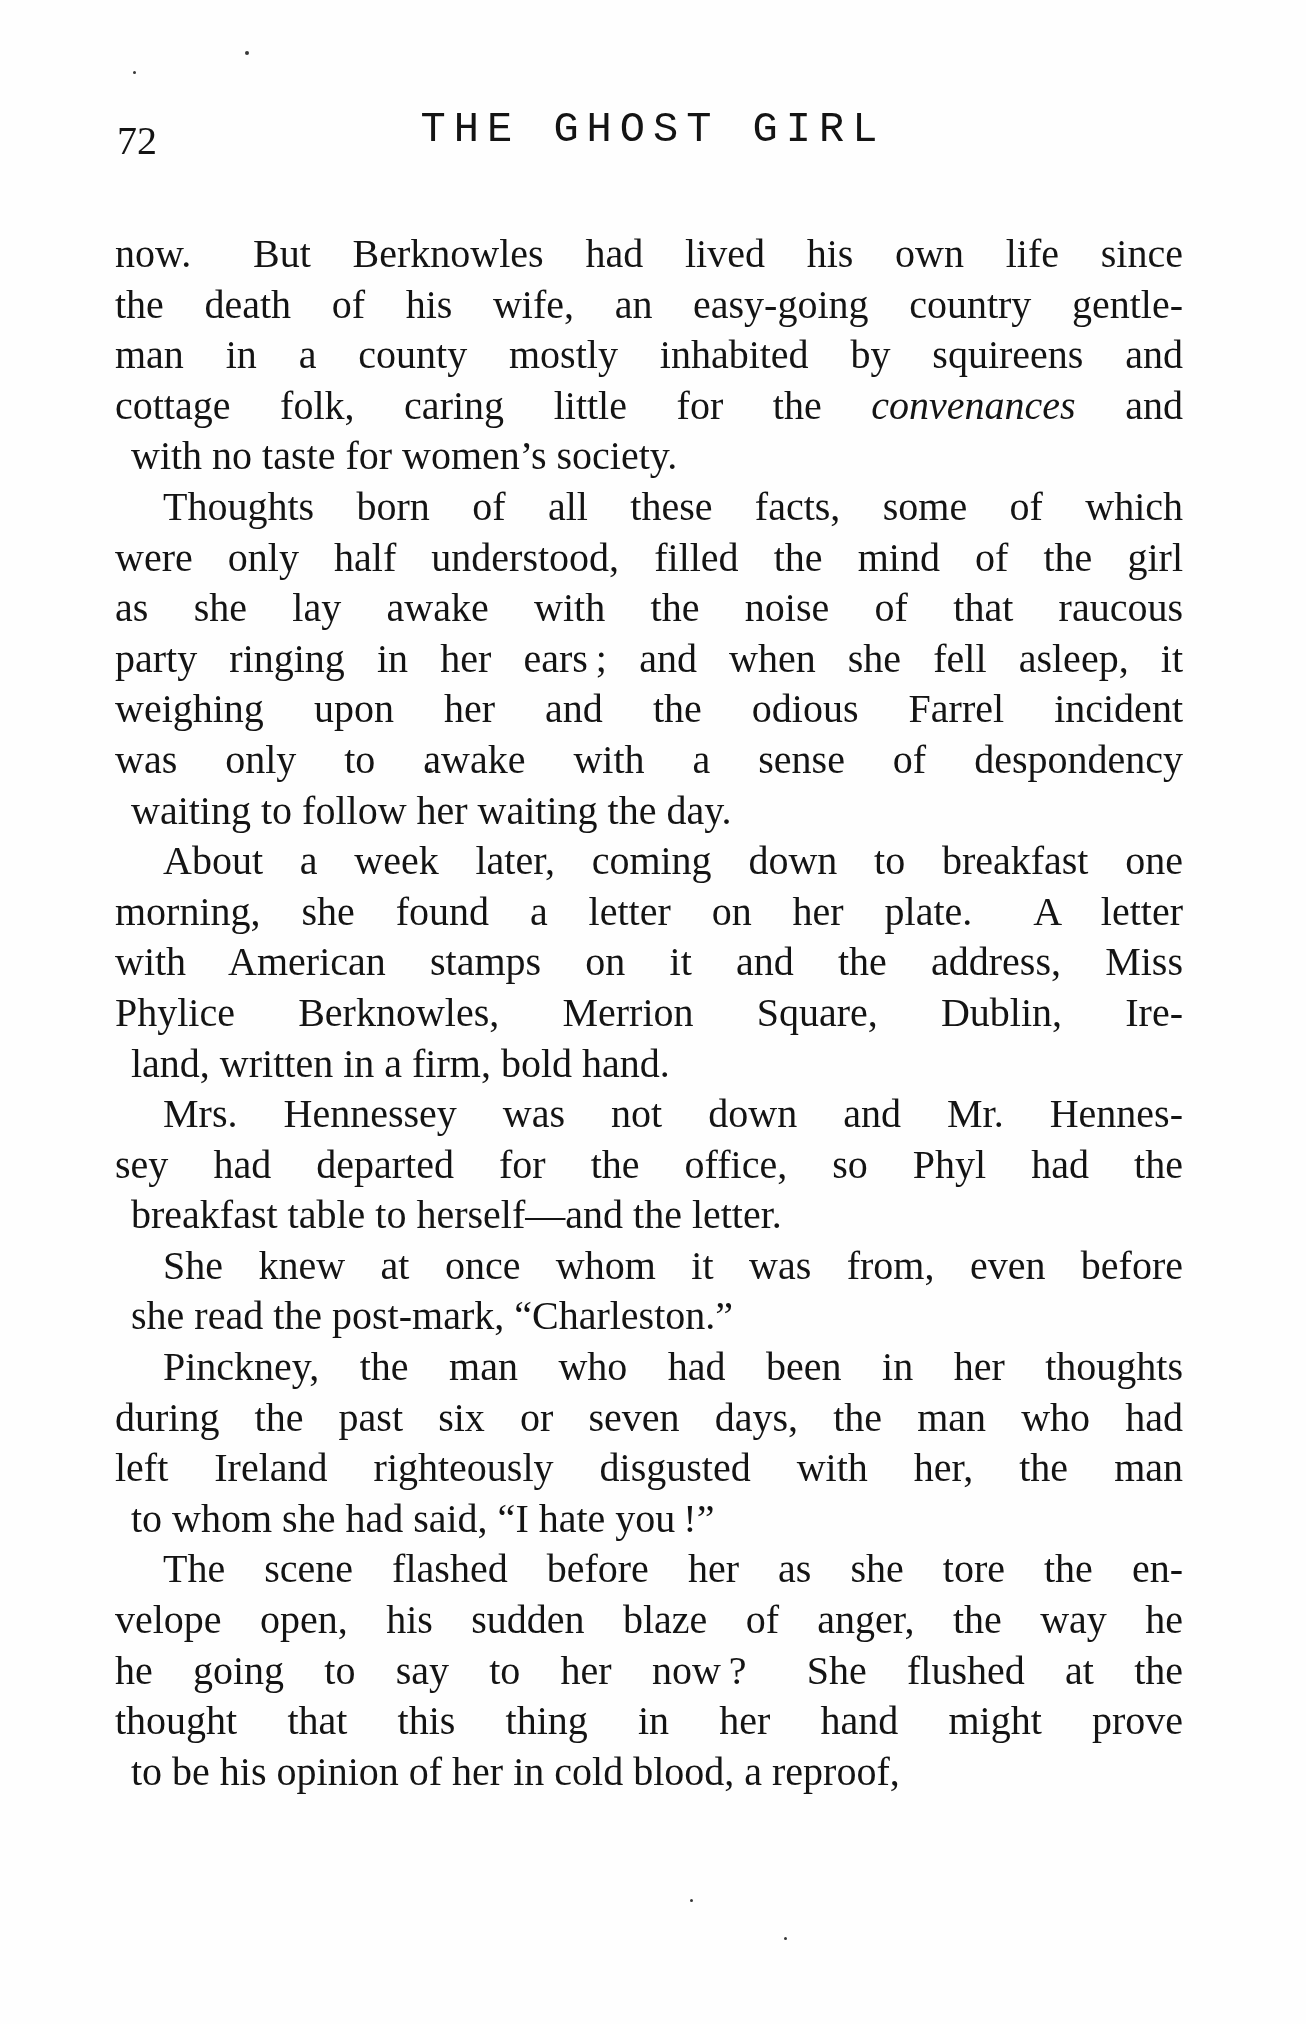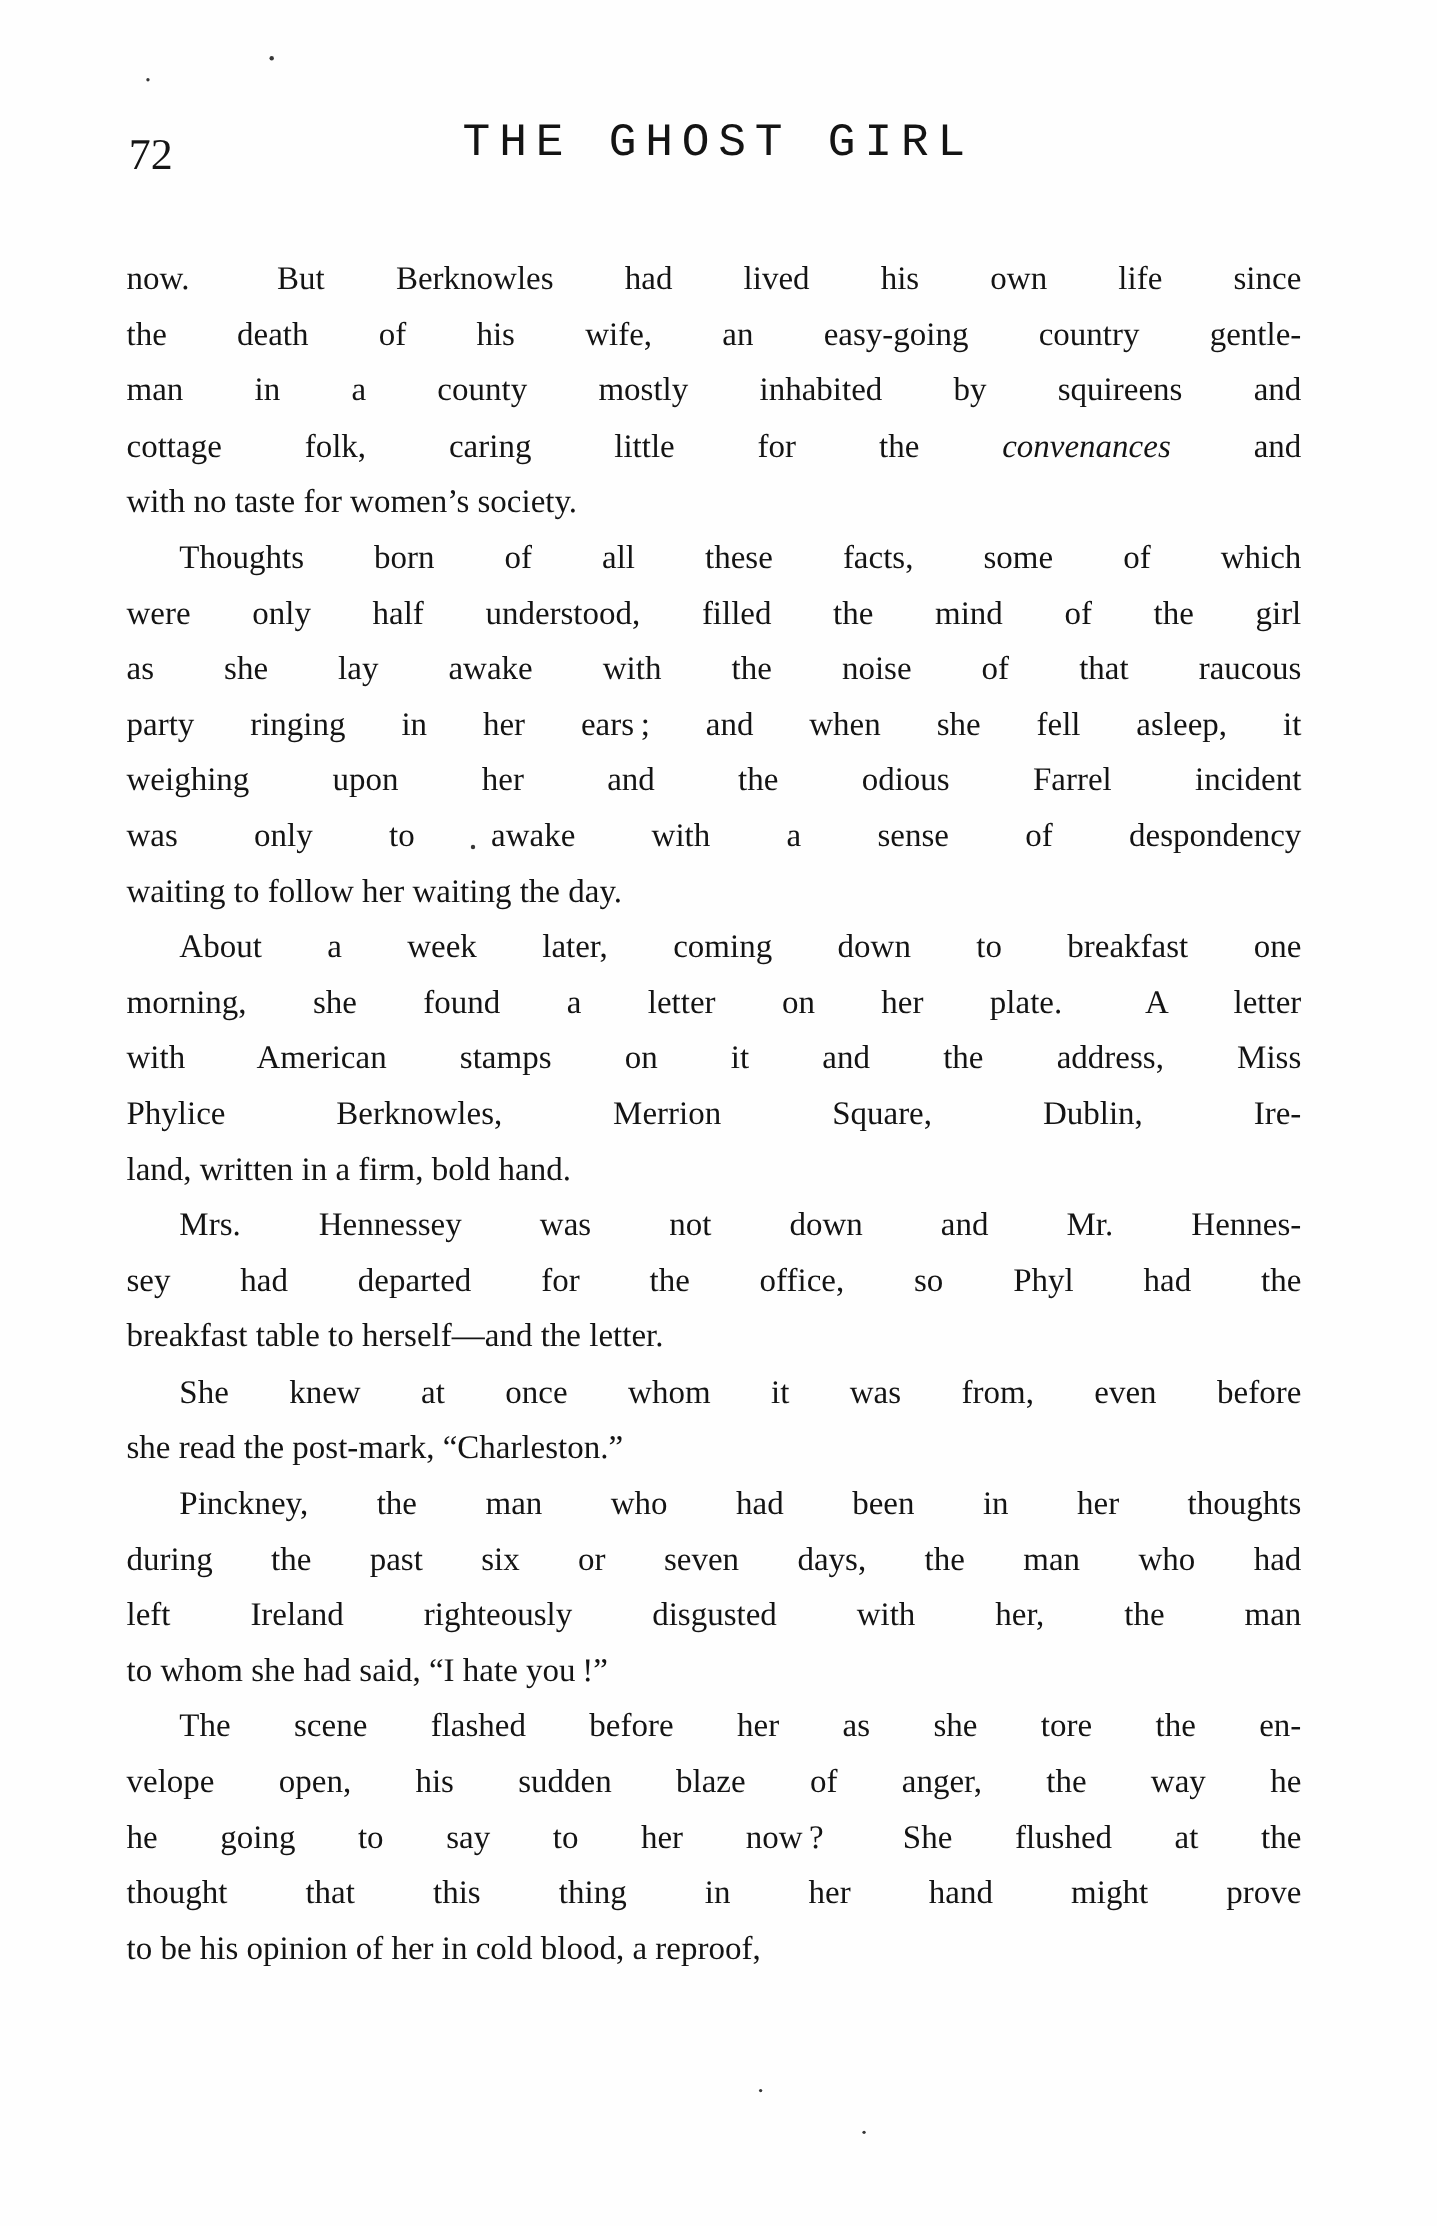--- a/index.html
+++ b/index.html
@@ -30,28 +30,28 @@
     letter-spacing: 8px;
     text-indent: 8px;
     white-space: nowrap;
     font-family: Liberation Mono, monospace;
   }
   .text-block {
     position: absolute;
     left: 115px;
     top: 229px;
     width: 1068px;
-    font-size: 30px;
+    font-size: 40px;
     line-height: 50.6px;
   }
   .line {
     text-align: justify;
     text-align-last: justify;
   }
-  .line.last { text-align-last: left; }
+  .line.last { text-align-last: left; margin-left: 16px; }
   .line.indent { text-indent: 48px; }
   .it { font-style: italic; }
   .speck {
     position: absolute;
     border-radius: 50%;
     opacity: 0.85;
   }
 </style>
 </head>
 <body>

